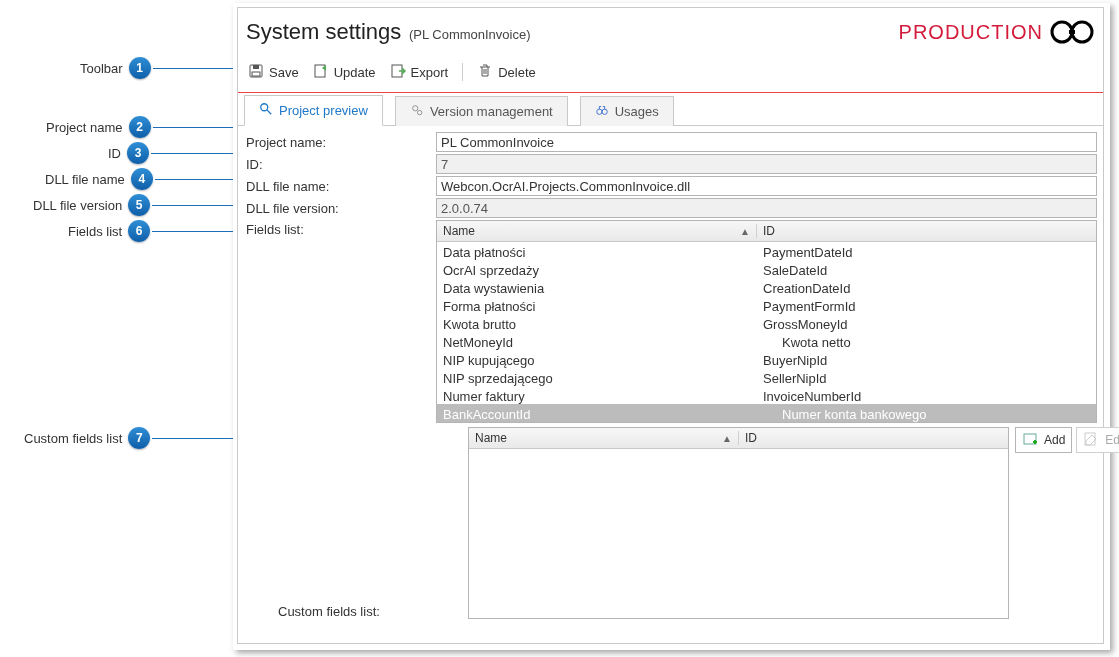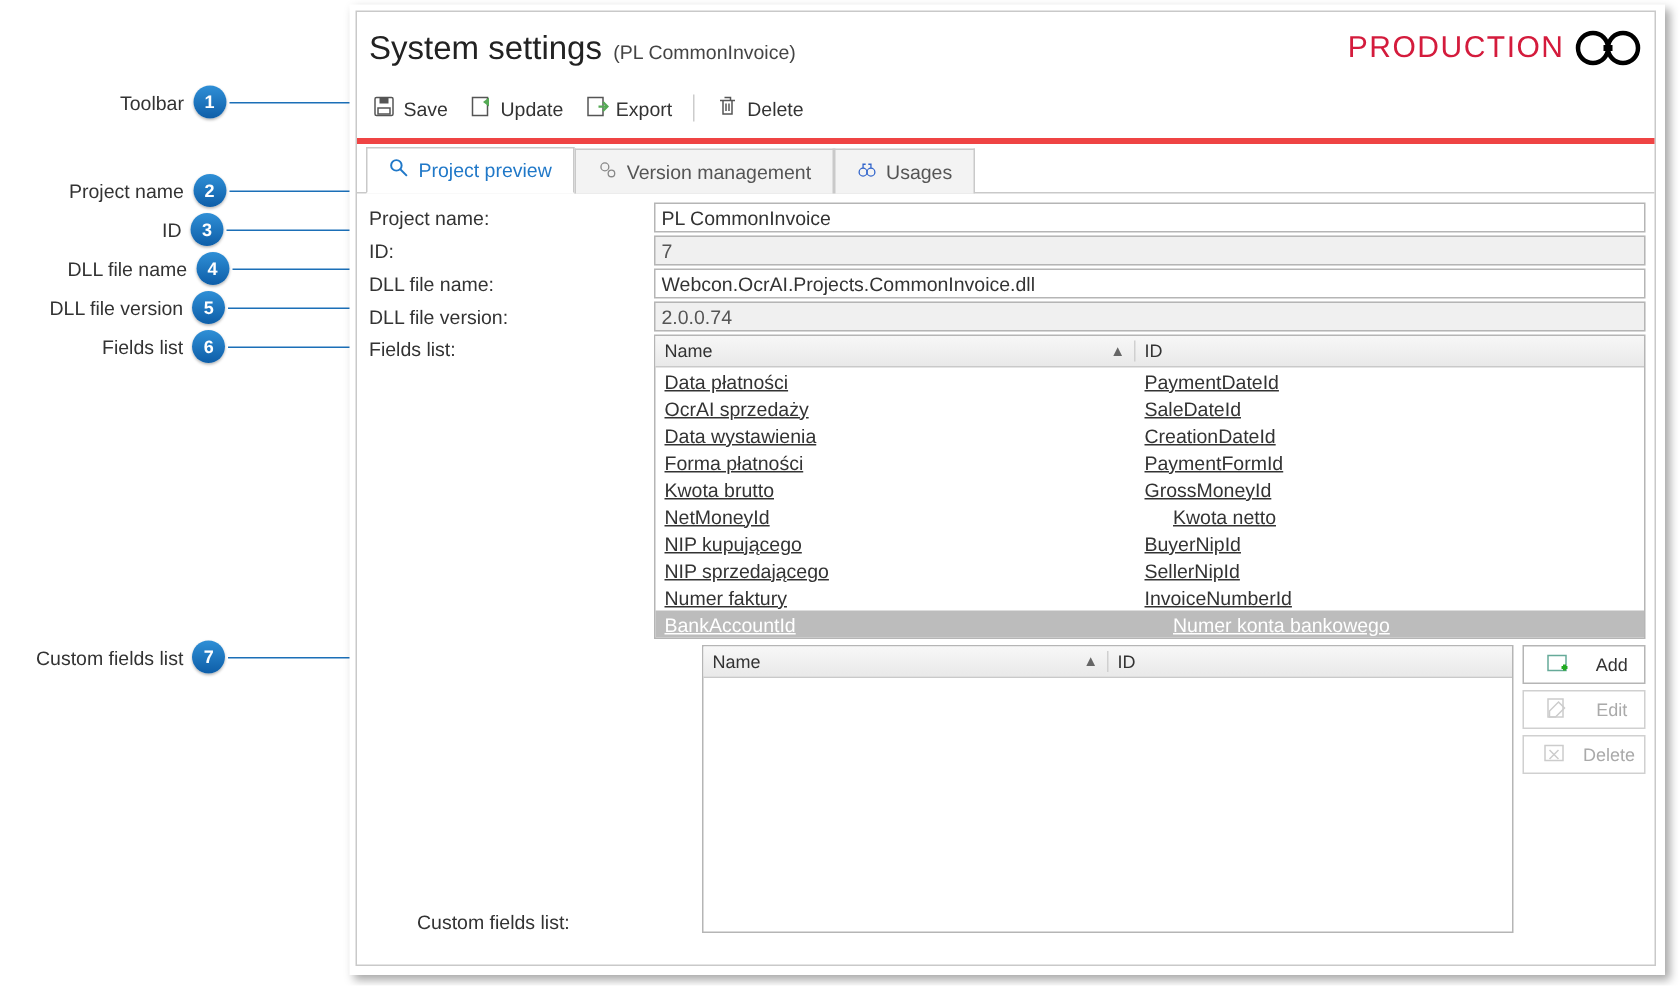--- a/index.html
+++ b/index.html
@@ -89,21 +89,21 @@
     font-size: 20px;
     letter-spacing: 1px;
     font-weight: 500;
   }
   .brand-logo svg { display:block; }
   .toolbar {
     display: flex;
     align-items: center;
     gap: 14px;
     padding: 6px 10px;
-    border-bottom: 4px solid #ef4444;
+    border-bottom: 1px solid #ef4444;
     height: 28px;
   }
   .tb-btn {
     display: inline-flex;
     align-items: center;
     gap: 5px;
     color: #333;
     cursor: pointer;
   }
   .tb-btn svg { width:16px; height:16px; }
@@ -120,21 +120,21 @@
     height: 32px;
     gap: 0;
   }
   .tab {
     display: inline-flex;
     align-items: center;
     gap: 6px;
     padding: 6px 14px;
     border: 1px solid #c9c9c9;
     border-bottom: none;
-    margin-right: 0;
+    margin-right: 12px;
     background: #f3f3f3;
     cursor: pointer;
     position: relative;
     top: 1px;
     color: #555;
   }
   .tab.active {
     background: #fff;
     color: #2078c8;
     border-bottom: 1px solid #fff;
@@ -190,22 +190,21 @@
     justify-content: space-between;
     box-sizing: border-box;
   }
   .gh-name { width: 320px; }
   .gh-id { flex:1; border-right:none; }
   .sort-ico { font-size:10px; color:#666; }
   .grid-body { }
   .gr-row {
     display: flex;
     height: 18px;
-    align-items: center;
-    text-decoration: underline;
+    align-items: flex-end;
   }
   .gr-row.selected {
     background: #bcbcbc;
     color: #fff;
   }
   .gr-cell {
     padding: 0 6px;
     box-sizing: border-box;
   }
   .gc-name { width: 320px; }
@@ -227,21 +226,21 @@
     border-bottom:1px solid #c9c9c9;
     height:20px;
     align-items:center;
     font-size:12px;
   }
   .cg-name { width: 270px; padding:0 6px; border-right:1px solid #d0d0d0; display:flex; justify-content:space-between; align-items:center; box-sizing:border-box;}
   .cg-id { flex:1; padding:0 6px; }
   .side-btns {
     width: 82px;
     display:flex;
-    flex-direction:column;
+    flex-direction:row;
     gap:4px;
   }
   .side-btn {
     height: 24px;
     border:1px solid #b5b5b5;
     background:#fff;
     display:flex;
     align-items:center;
     padding:0 6px;
     gap:6px;

